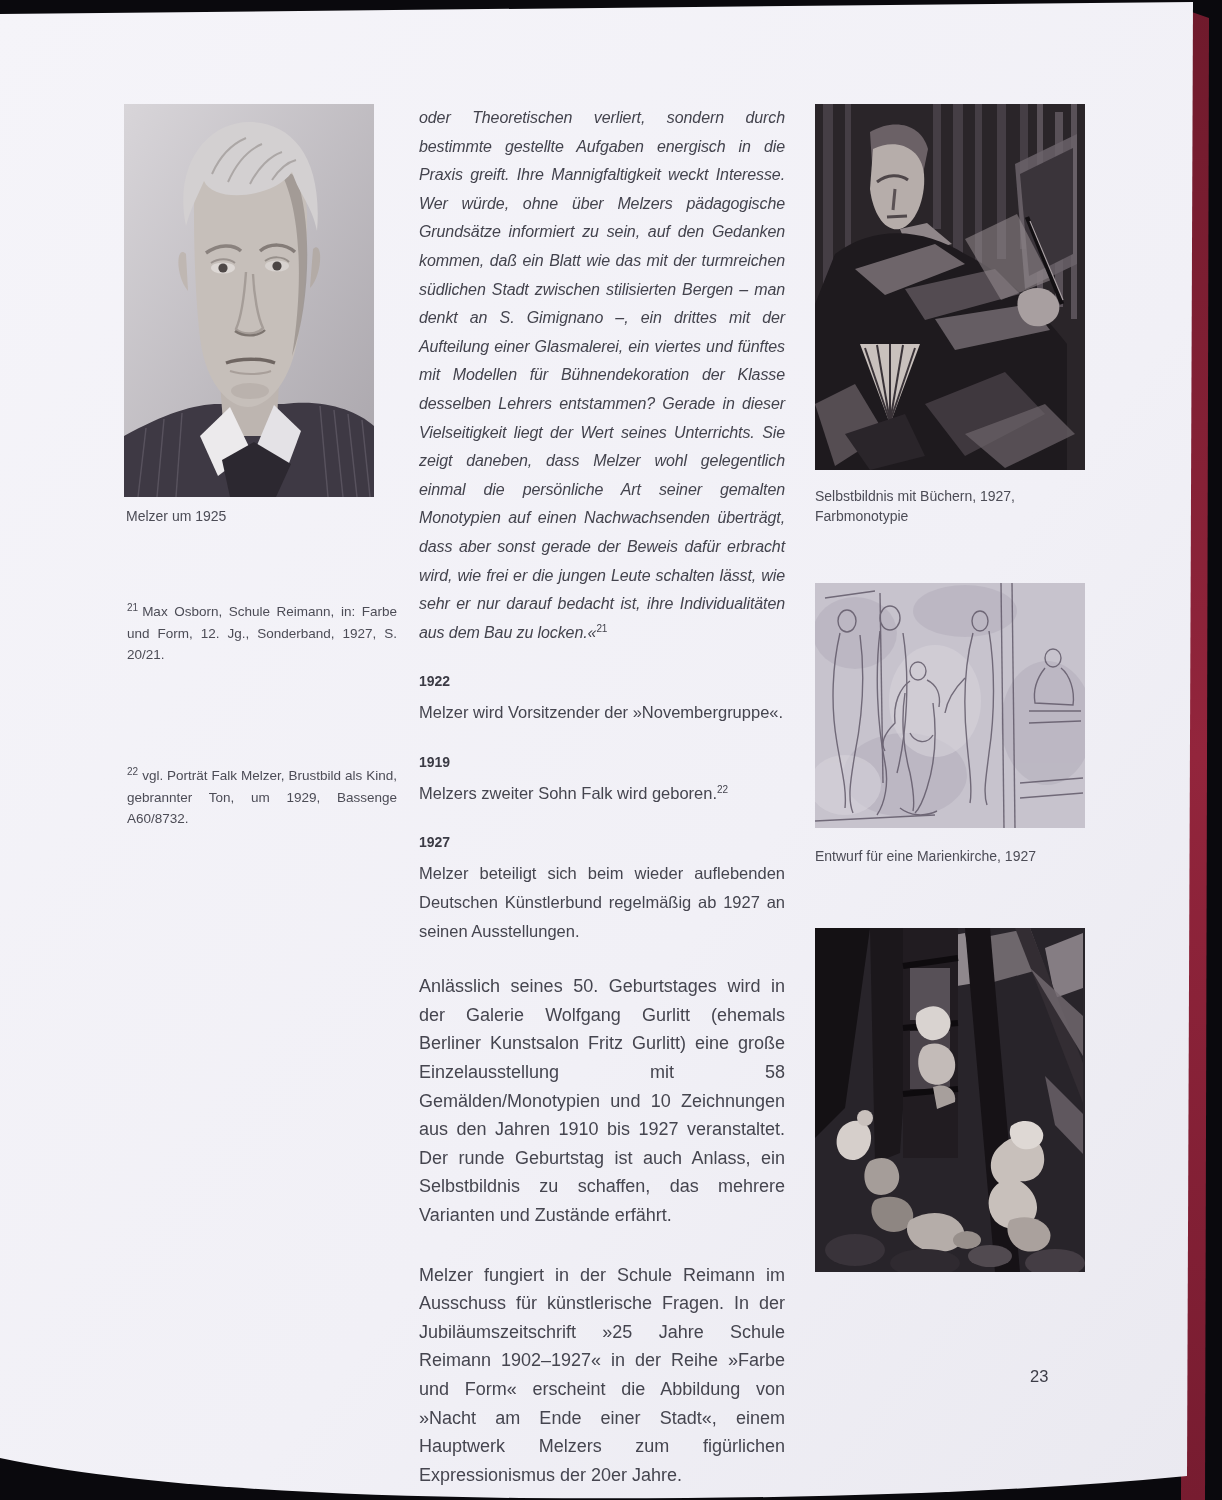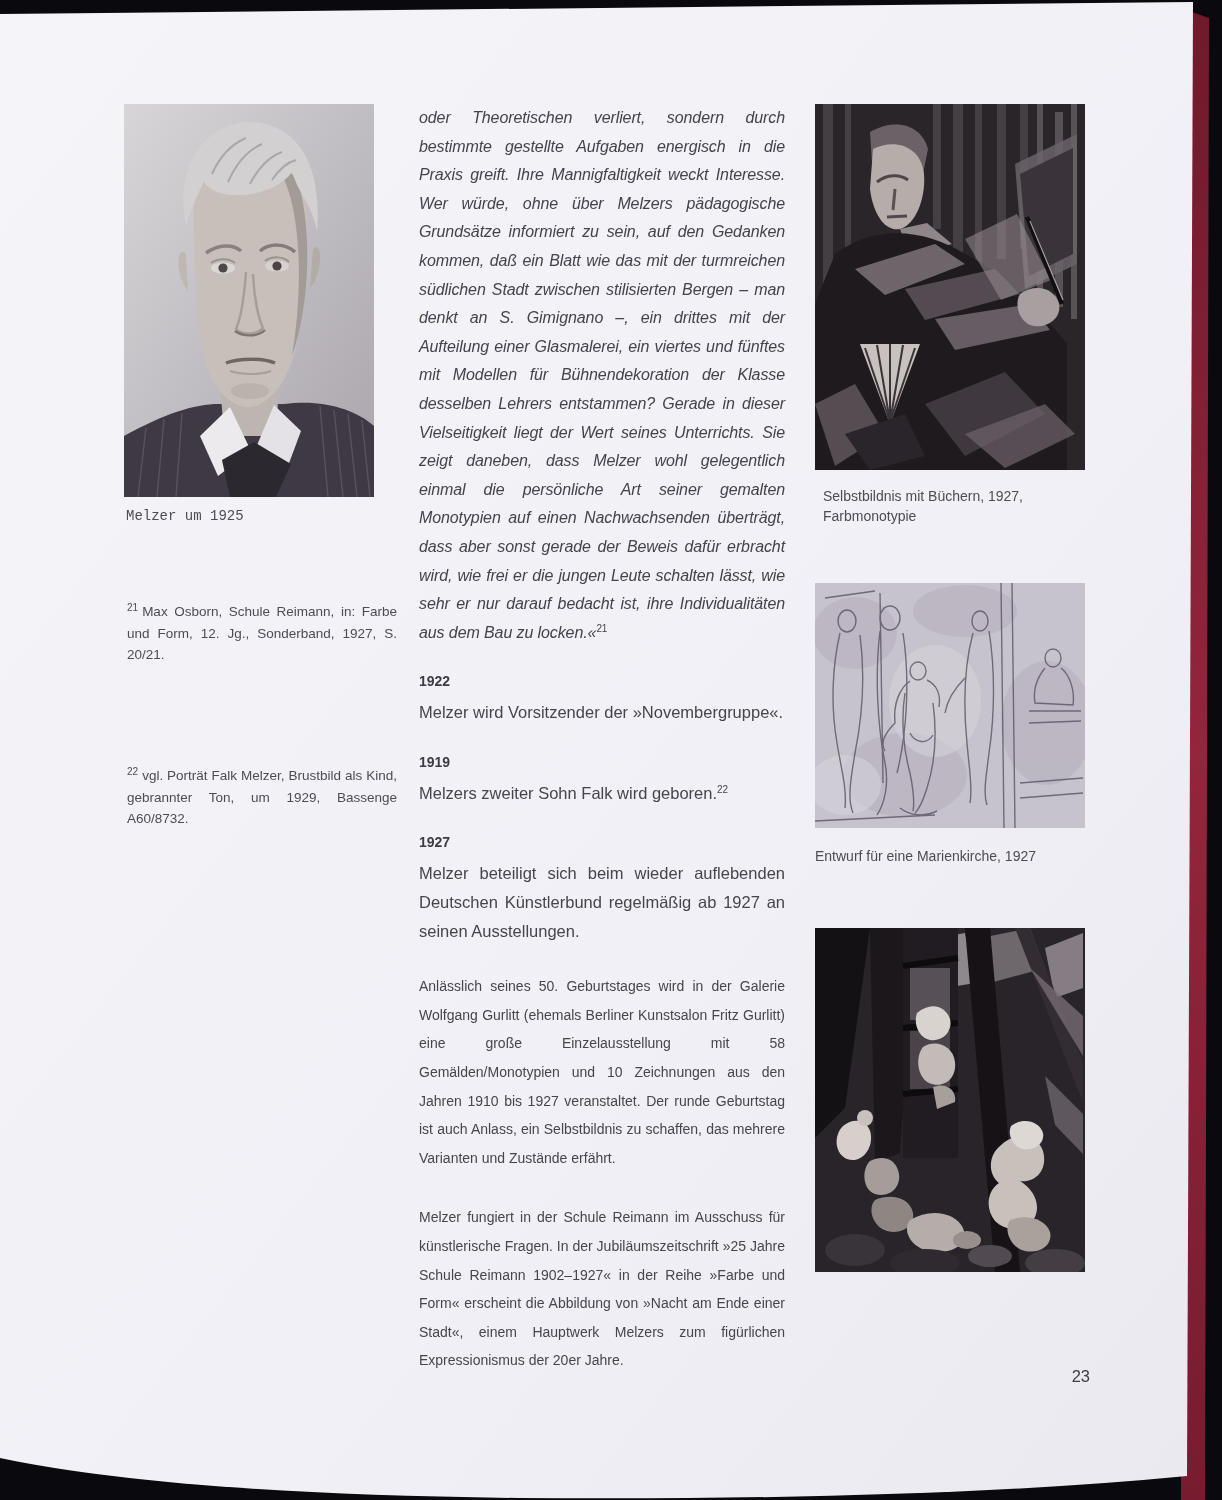--- a/index.html
+++ b/index.html
@@ -10,52 +10,52 @@
     color:#45454f;
     -webkit-hyphens:auto;hyphens:auto;
   }
   .backdrop{position:absolute;left:0;top:0;}
   .content{position:absolute;left:0;top:0;width:1222px;height:1500px;}
 
   
   .portrait{position:absolute;left:124px;top:104px;width:250px;height:393px;overflow:hidden;}
   .portrait svg{display:block;}
   .portrait-caption{position:absolute;left:126px;top:507px;width:250px;
-    font-size:14px;line-height:19px;color:#4c4c56;font-family:Liberation Mono, monospace;}
+    font-size:14px;line-height:19px;color:#4c4c56;}
   .footnote{position:absolute;left:127px;width:270px;
     font-size:13.5px;line-height:21.5px;color:#4c4c56;text-align:justify;}
   .footnote.fn21{top:601px;}
   .footnote.fn22{top:765px;}
   .footnote sup{font-size:10px;line-height:0;margin-right:4px;}
 
   
   .maincol{position:absolute;left:419px;top:104px;width:366px;}
   .quote{margin:0 0 26px 0;font-style:italic;font-size:16px;line-height:28.6px;
     text-align:justify;color:#43434d;letter-spacing:-0.1px;}
   .quote sup{font-size:10px;line-height:0;font-style:normal;}
   .section{margin:0 0 27px 0;}
   .section .year{font-weight:bold;font-size:14px;color:#3b3b45;margin:0 0 9px 0;}
   .section p{margin:0;font-size:16.5px;line-height:28.6px;text-align:justify;color:#45454f;}
   .section p sup{font-size:10px;line-height:0;}
-  .bodypara{margin:0 0 31px 0;font-size:14px;line-height:28.6px;
+  .bodypara{margin:0 0 31px 0;font-size:18px;line-height:28.6px;
     text-align:justify;color:#45454f;}
 
   
   .artwork{position:absolute;left:815px;width:270px;overflow:hidden;}
   .artwork svg{display:block;}
   .art1{top:104px;height:366px;}
   .art2{top:583px;height:245px;}
   .art3{top:928px;height:344px;}
   .art-caption{position:absolute;left:815px;width:264px;
     font-size:14px;line-height:20px;color:#4c4c56;}
-  .cap1{top:486px;margin-left:8px;}
+  .cap1{top:486px;}
   .cap2{top:846px;}
   .cap3{top:1291px;}
 
-  .page-number{position:absolute;left:1030px;top:1367px;width:60px;text-align:right;
+  .page-number{position:absolute;left:1030px;top:1367px;width:60px;
     font-size:16.5px;color:#3d3d47;}
 </style>
 </head>
 <body>
 
 <svg class="backdrop" width="1222" height="1500" viewBox="0 0 1222 1500">
   <defs>
     <linearGradient id="paperGrad" x1="0" y1="0" x2="1" y2="1">
       <stop offset="0" stop-color="#f5f4f9"></stop>
       <stop offset="0.6" stop-color="#f1f0f6"></stop>

